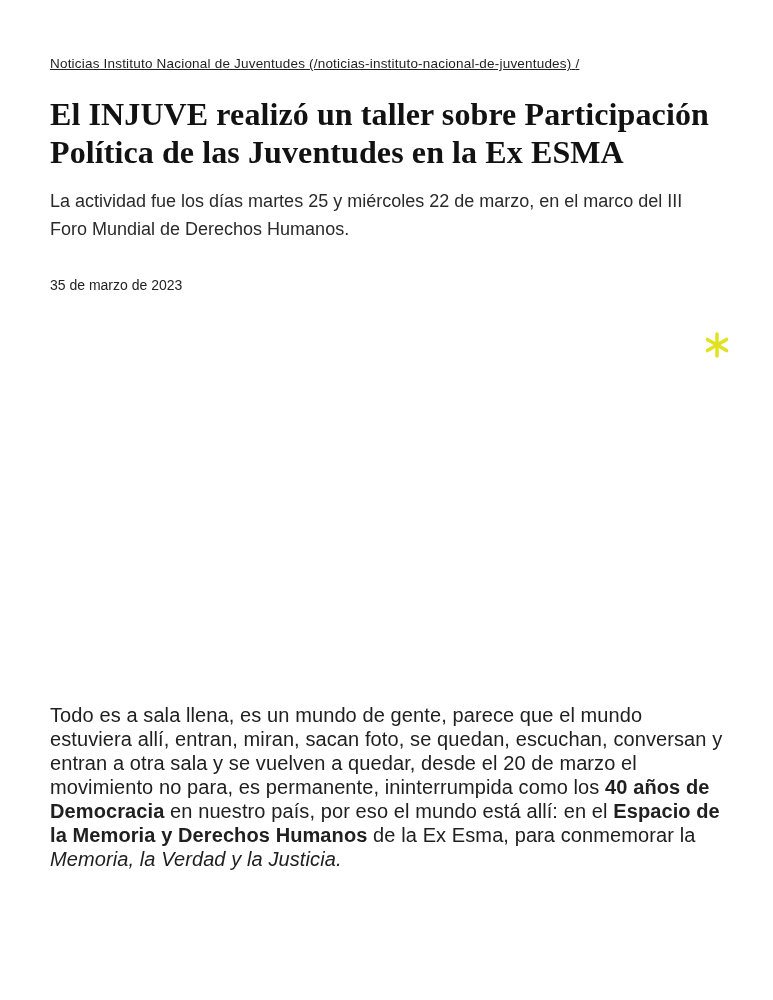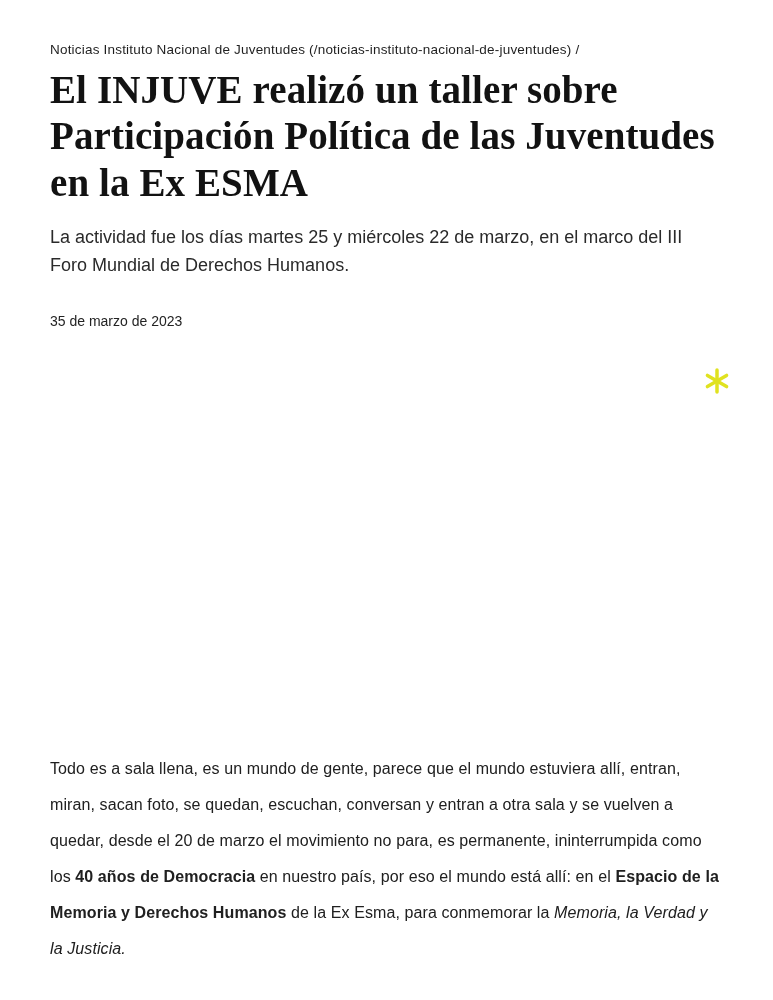--- a/index.html
+++ b/index.html
@@ -11,38 +11,39 @@
     height: 1000px;
     font-family: "Liberation Sans", sans-serif;
     color: #1c1c1c;
     overflow: hidden;
   }
   .container {
     width: 773px;
     padding: 0 50px;
   }
   .breadcrumb {
-    margin-top: 41px;
+    margin-top: 55px;
     font-size: 13.5px;
     letter-spacing: 0.2px;
     color: #1f1f1f;
     line-height: 1.3;
+    text-decoration: underline;
   }
   .breadcrumb a {
     color: #1f1f1f;
     text-decoration: none;
     cursor: pointer;
   }
   .article-title {
     font-family: "Liberation Serif", "DejaVu Serif", serif;
     font-weight: 700;
-    font-size: 39px;
+    font-size: 32px;
     line-height: 1.2;
     color: #121212;
-    margin: 8px 0 0 0;
+    margin: 22px 0 0 0;
     letter-spacing: 0.1px;
   }
   .article-subtitle {
     margin: 17px 0 0 0;
     font-size: 18px;
     line-height: 1.55;
     color: #2a2a2a;
     font-weight: 400;
   }
   .article-date {
@@ -60,23 +61,23 @@
     position: absolute;
     top: 18px;
     right: -8px;
     width: 28px;
     height: 28px;
     display: flex;
     align-items: center;
     justify-content: center;
   }
   .article-body {
-    margin-top: 12px;
-    font-size: 16px;
-    line-height: 36px;
+    margin-top: 0;
+    font-size: 20px;
+    line-height: 24px;
     color: #202020;
     letter-spacing: 0.1px;
   }
   .article-body .bold { font-weight: 700; }
   .article-body .italic { font-style: italic; }
 </style>
 </head>
 <body>
 
 <div class="container">

